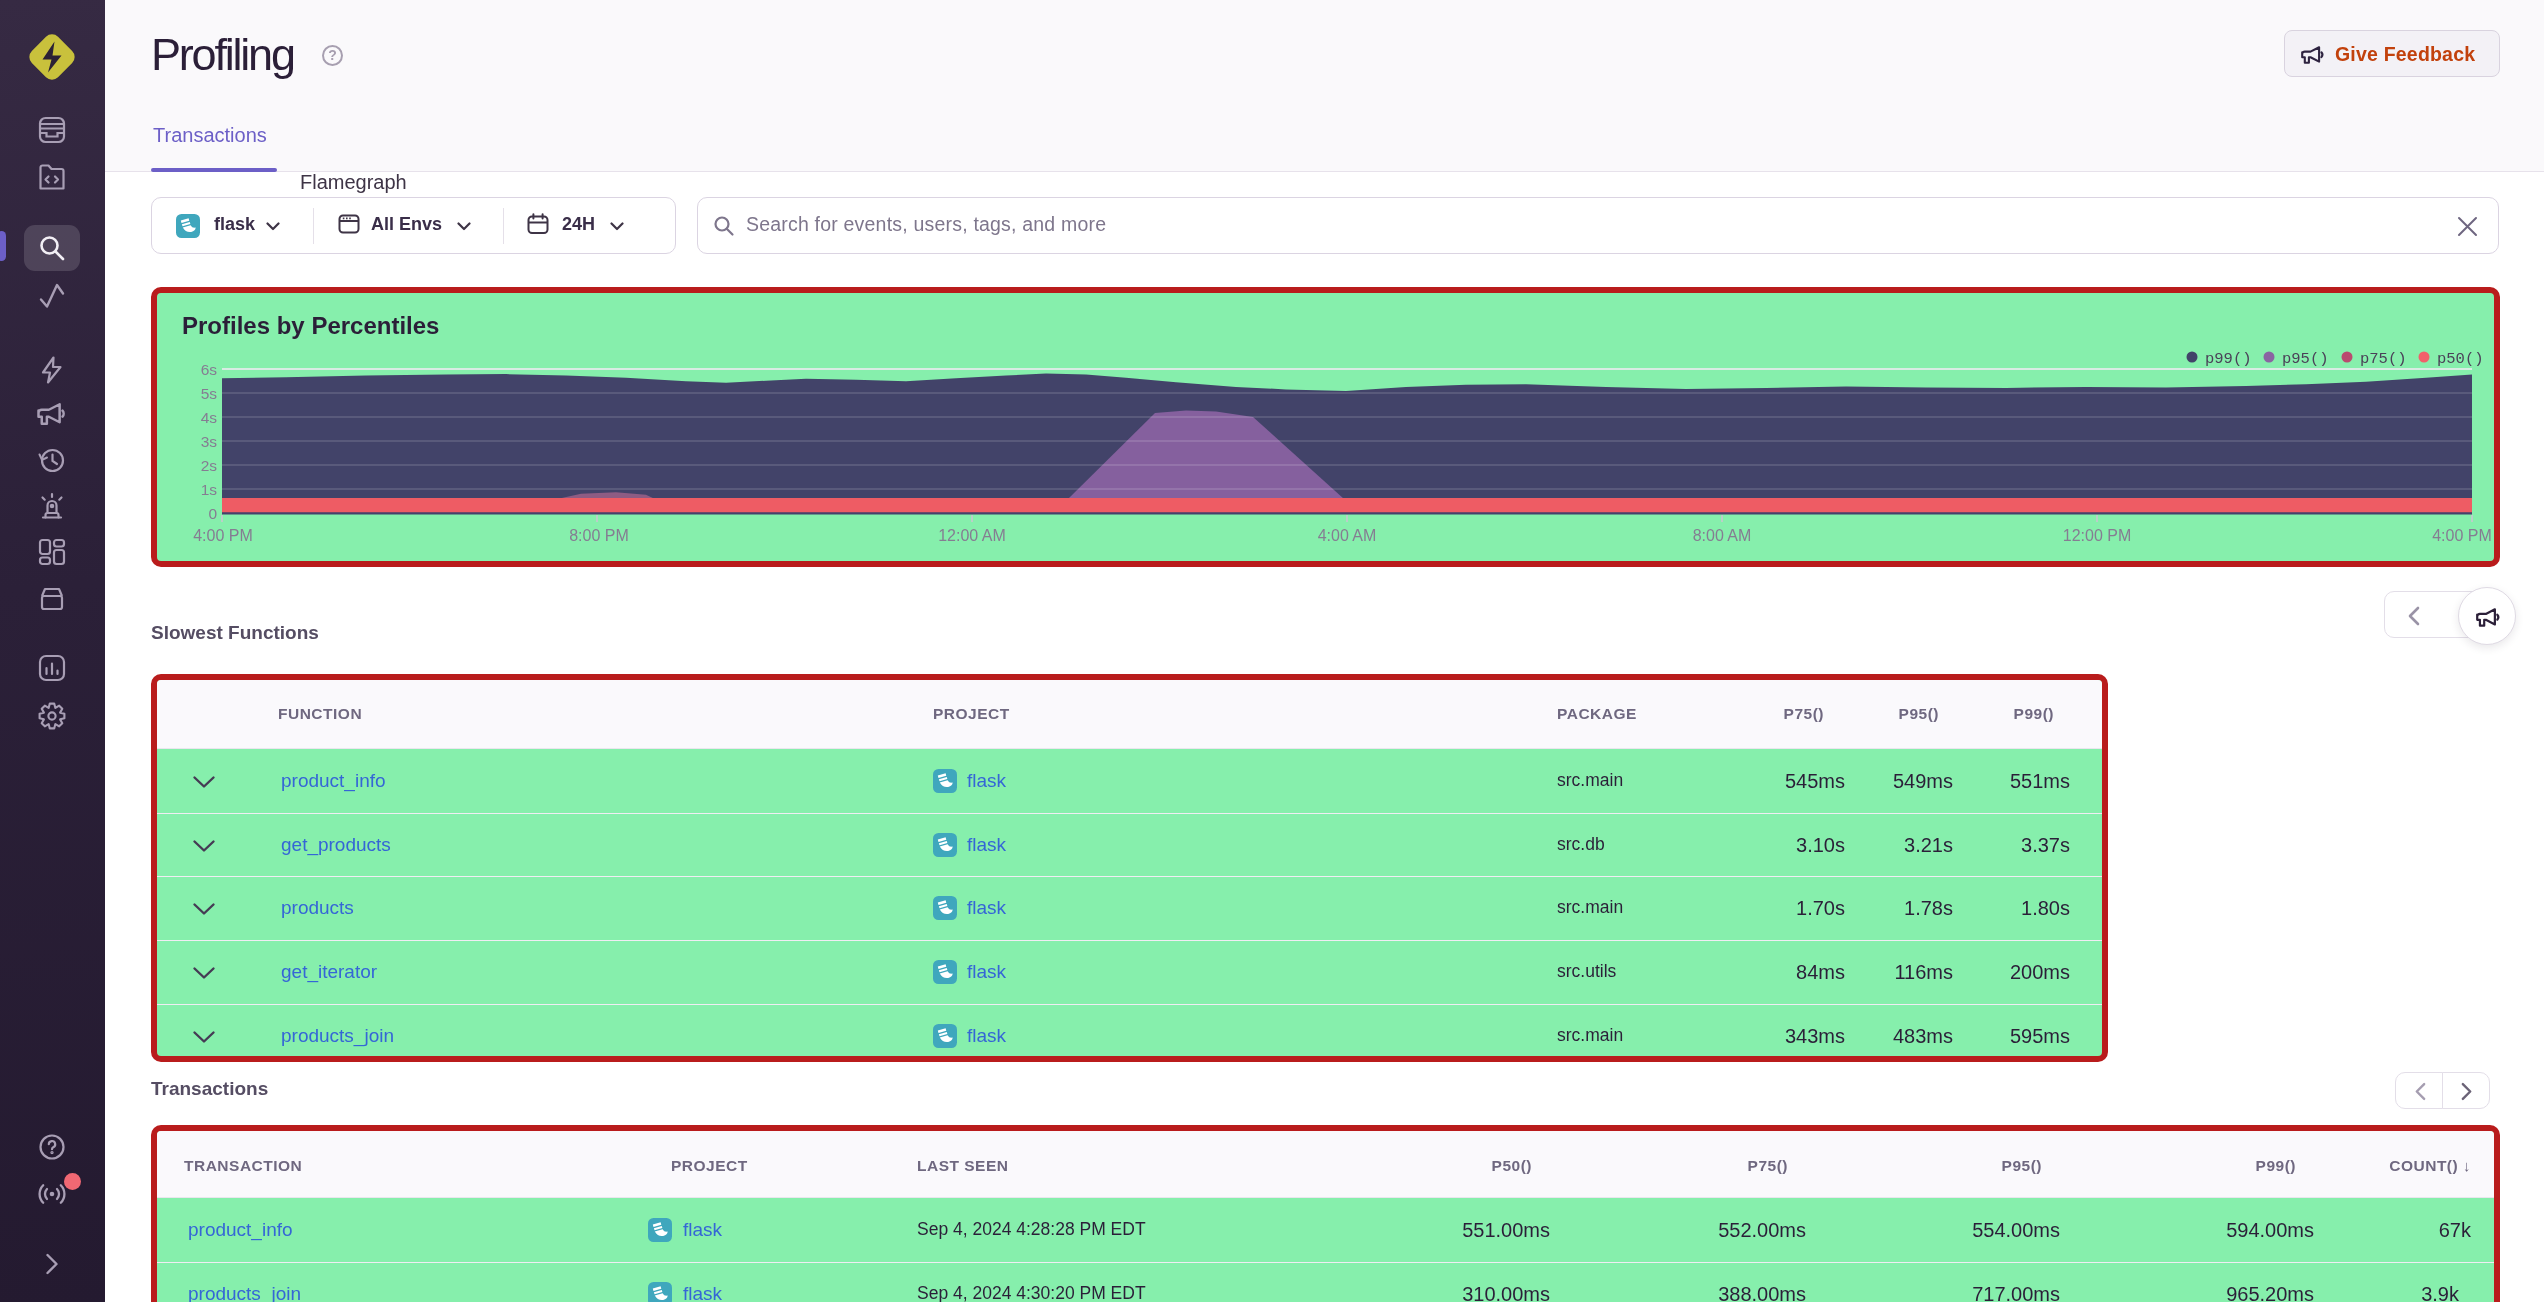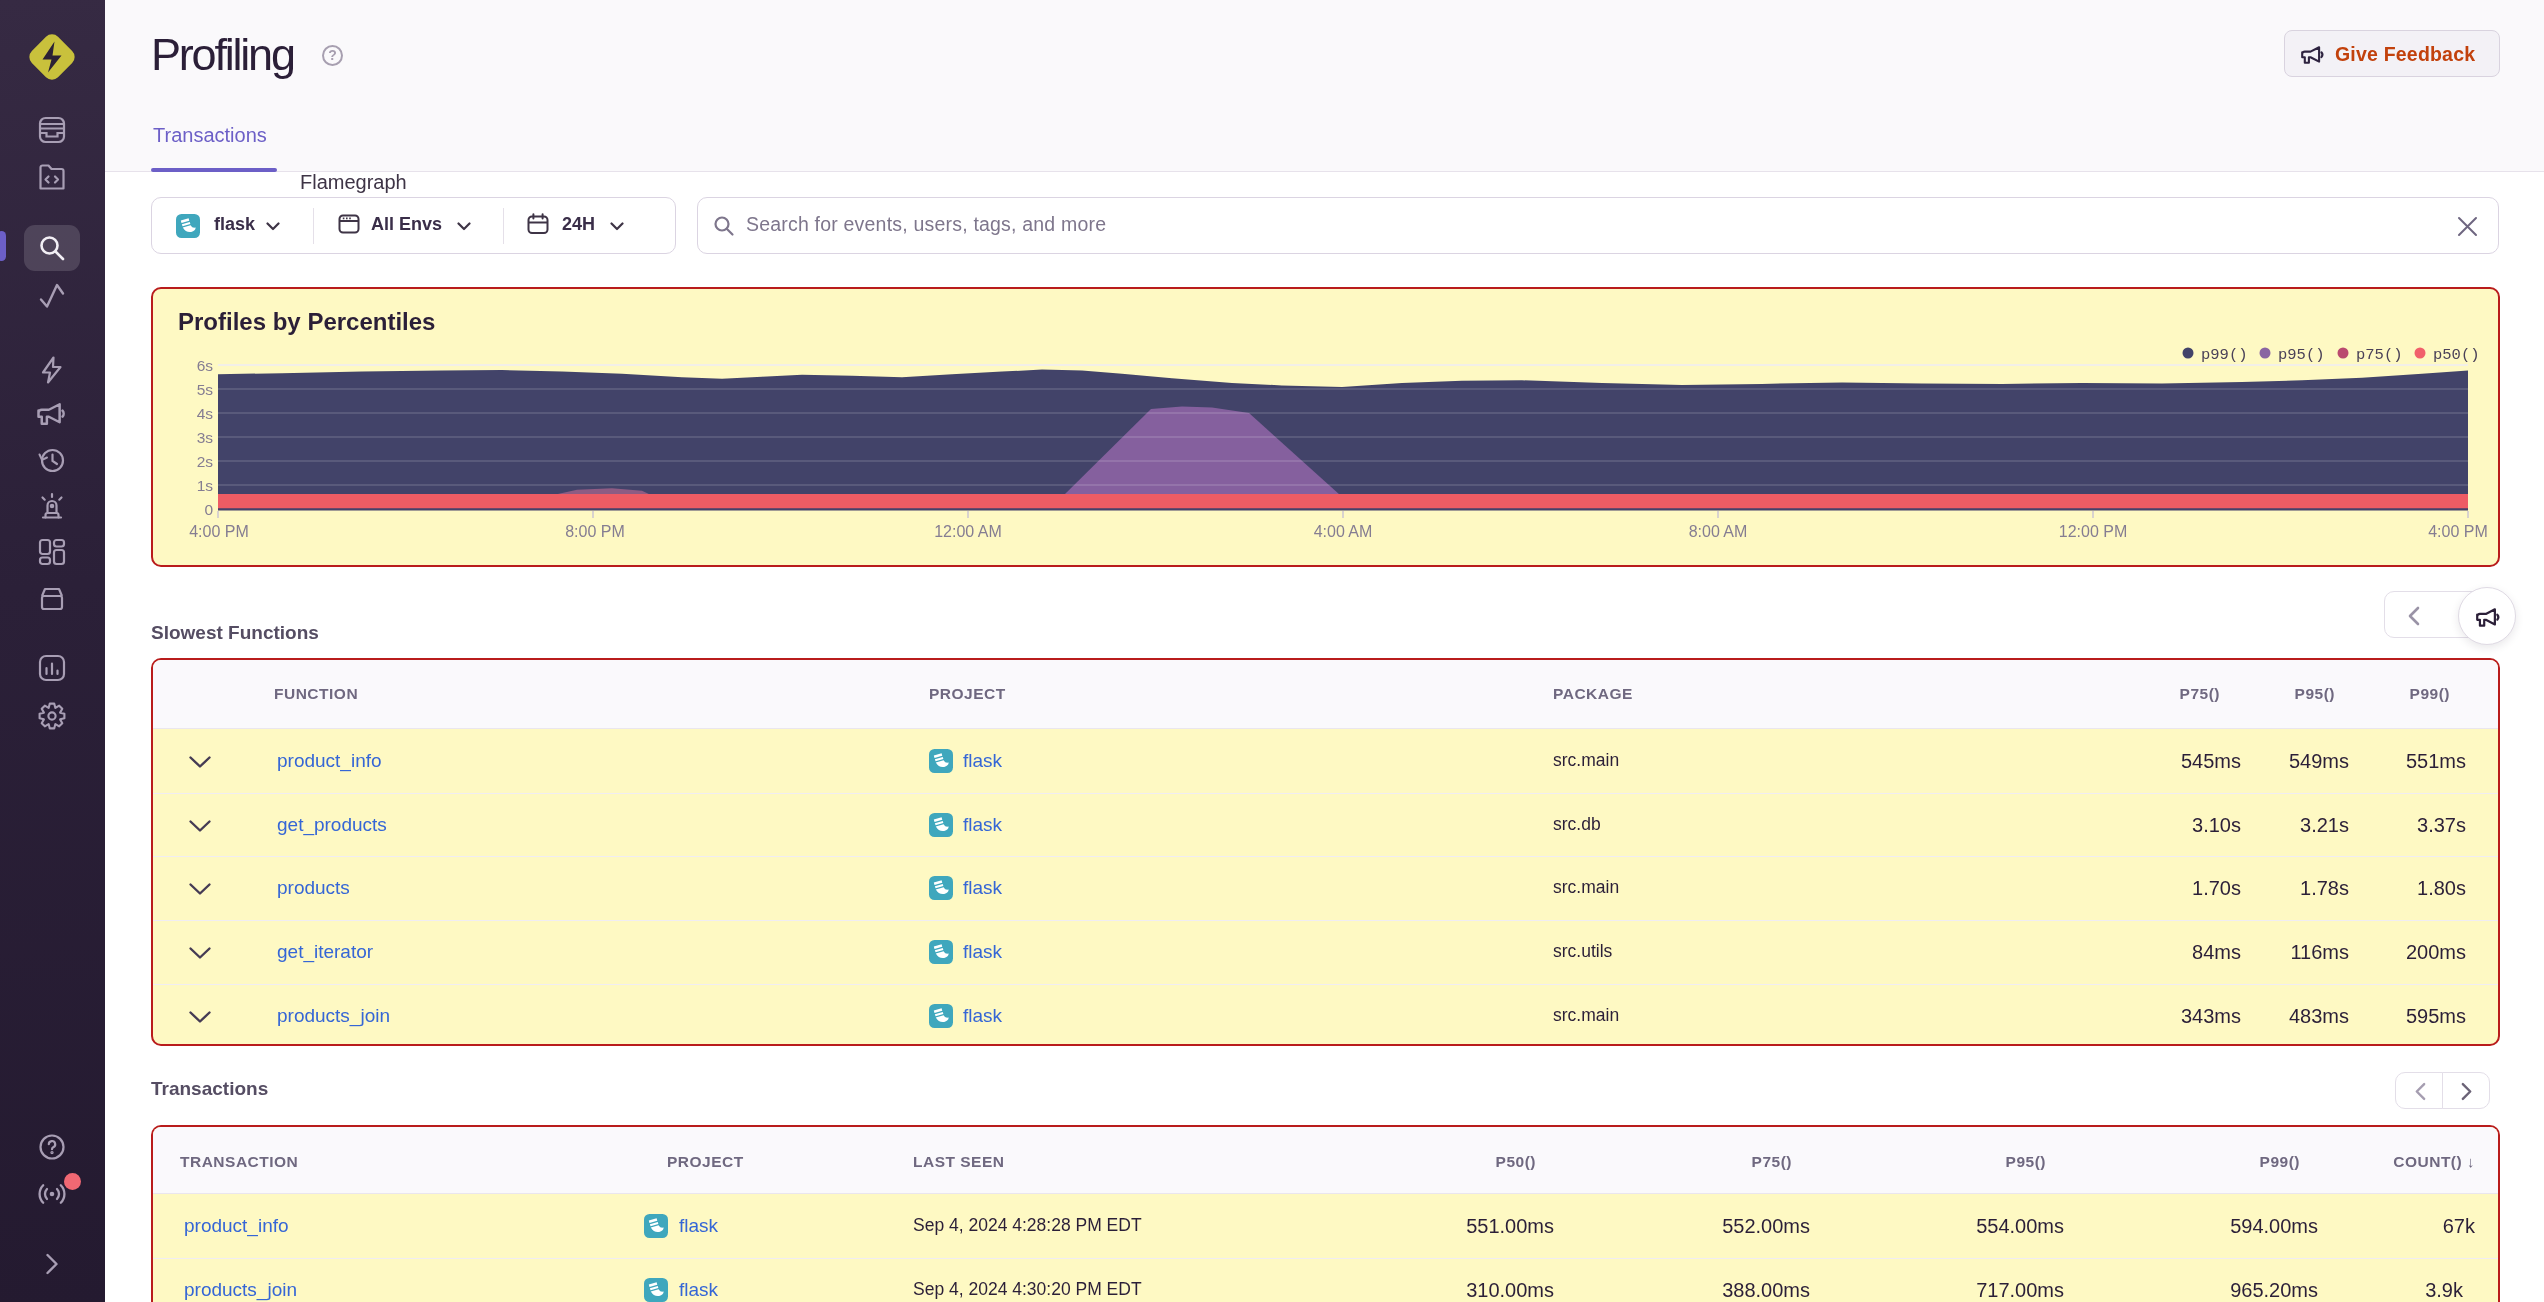--- a/index.html
+++ b/index.html
@@ -27,21 +27,21 @@
 #gfb span { position:absolute; left:50px; top:12px; font-size:19.5px; font-weight:bold; color:#c2410c; letter-spacing:0.2px; }
 
 
 #filterbox { position:absolute; left:151px; top:197px; width:525px; height:57px; border:1px solid #DBD4E2; border-radius:10px; background:#fff; }
 #searchbox { position:absolute; left:697px; top:197px; width:1802px; height:57px; border:1px solid #DBD4E2; border-radius:10px; background:#fff; }
 #searchbox .ph { position:absolute; left:48px; top:15px; font-size:19.5px; color:#7E768C; letter-spacing:0.2px; }
 .fdiv { position:absolute; top:10px; width:1px; height:36px; background:#E5E0E9; }
 .ftxt { position:absolute; top:16px; font-size:18px; font-weight:bold; color:#3A2E49; }
 
 
-.panel { position:absolute; background:#fef9c3; border:2px solid #b91c1c; border-radius:10px; }
+.panel { position:absolute; background:#86efac; border:6px solid #b91c1c; border-radius:10px; }
 .sechead { position:absolute; font-size:19px; font-weight:bold; color:#554D63; }
 .thead { position:absolute; left:0; top:0; width:100%; background:#FAF9FC; border-bottom:1px solid #EAE6EE; }
 .th { position:absolute; font-size:15.5px; font-weight:bold; letter-spacing:0.5px; color:#6F6880; }
 .rowline { position:absolute; left:0; width:100%; height:1px; background:#F0EDF3; }
 .lnk { position:absolute; font-size:19px; color:#3566D6; }
 .dtx { position:absolute; font-size:17.5px; color:#2B1F38; }
 .num { position:absolute; font-size:20px; color:#2B1F38; text-align:right; }
 .pgbtn { position:absolute; background:#fff; border:1px solid #E3DEE8; }
 </style>
 </head>
@@ -161,21 +161,21 @@
       <text x="2048" y="69.5">p99()</text>
           <text x="2125" y="69.5">p95()</text>
           <text x="2203" y="69.5">p75()</text>
           <text x="2280" y="69.5">p50()</text>
     </g>
   </g>
 </svg>
 </div>
 
 <div class="sechead" style="left:151px;top:622px">Slowest Functions</div>
-<div class="panel" id="sftable" style="left:151px;top:658px;width:2349px;height:388px;overflow:hidden">
+<div class="panel" id="sftable" style="left:151px;top:674px;width:1957px;height:388px;overflow:hidden">
   <div class="thead" style="height:69px">
     <div class="th" style="left:121px;top:25px">FUNCTION</div>
     <div class="th" style="left:776px;top:25px">PROJECT</div>
     <div class="th" style="left:1400px;top:25px">PACKAGE</div>
     <div class="th" style="right:278px;top:25px">P75()</div>
     <div class="th" style="right:163px;top:25px">P95()</div>
     <div class="th" style="right:48px;top:25px">P99()</div>
   </div>
   <svg class="abs" style="left:35px;top:95px" width="24" height="14" viewBox="0 0 24 14" fill="none" stroke="#453B54" stroke-width="2.4" stroke-linecap="round" stroke-linejoin="round">
       <path d="M2.5 2.5l9.5 9 9.5-9"></path>

